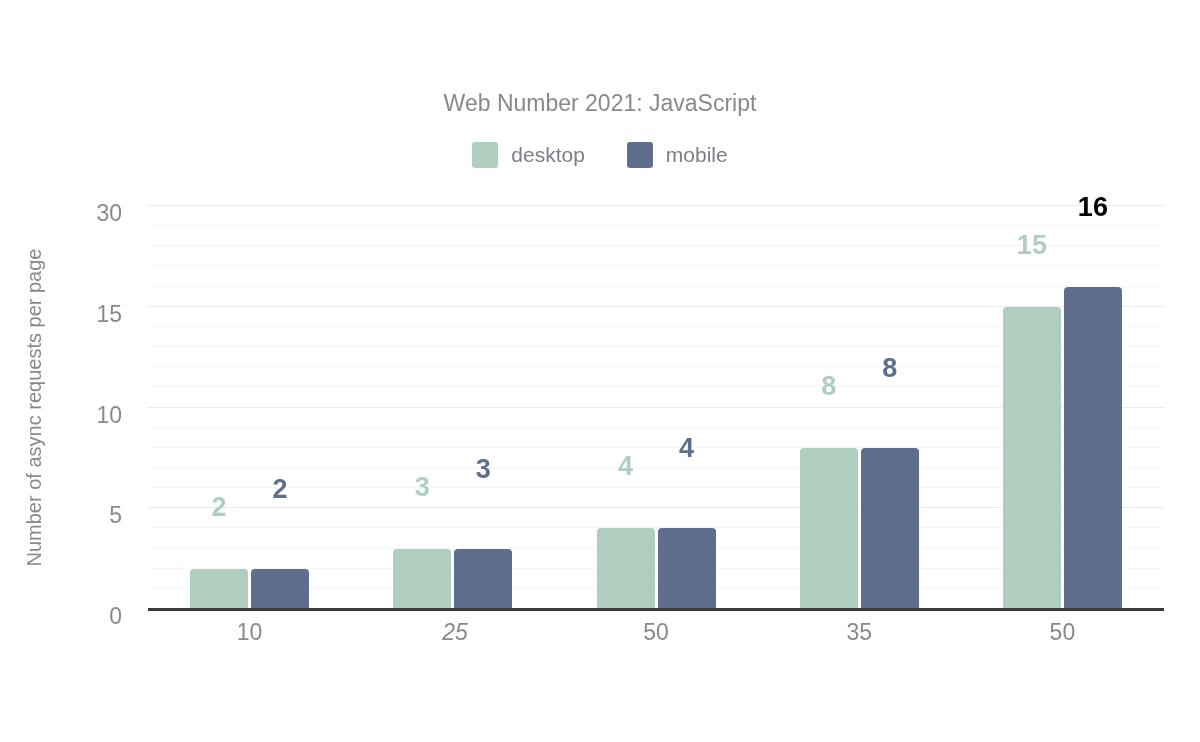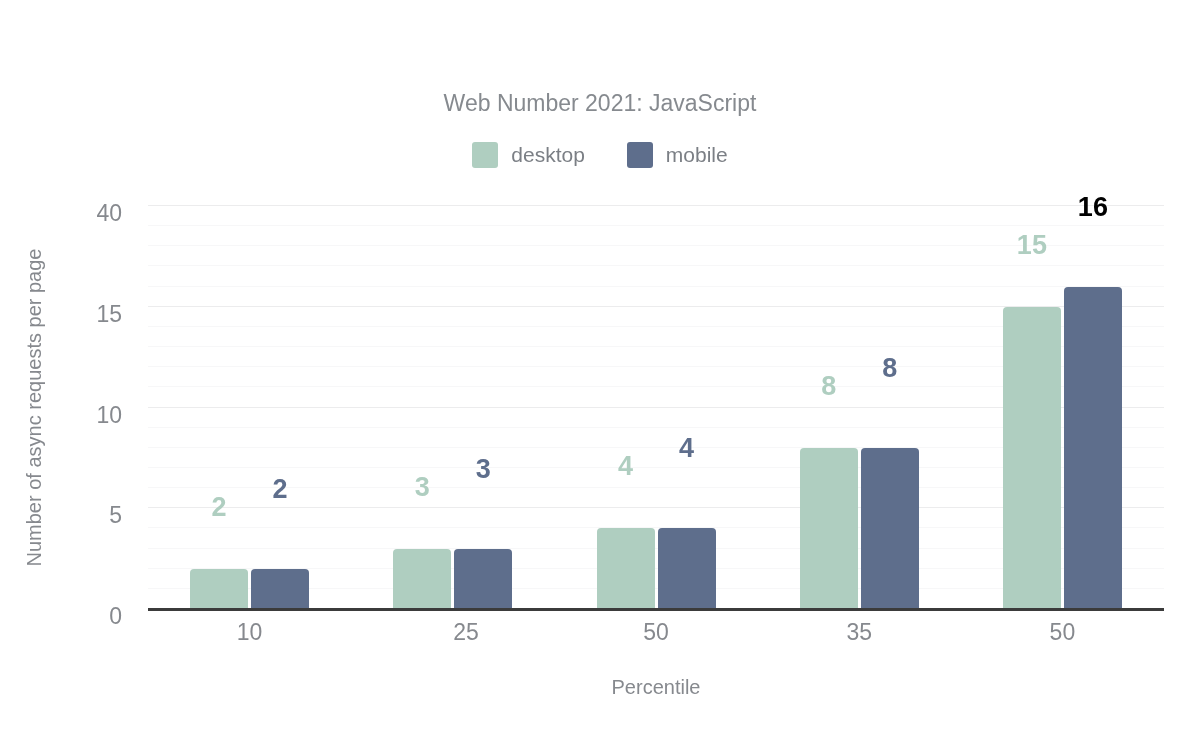--- a/index.html
+++ b/index.html
@@ -215,21 +215,21 @@
 
   <div class="y-axis-title">
     <span>Number of async requests per page</span>
   </div>
 
   <div class="y-ticks" id="y-ticks">
       <div class="y-tick" style="bottom: -12px; top: 403px;">0</div>
       <div class="y-tick" style="bottom: 88.75px; top: 302.25px;">5</div>
       <div class="y-tick" style="bottom: 189.5px; top: 201.5px;">10</div>
       <div class="y-tick" style="bottom: 290.25px; top: 100.75px;">15</div>
-      <div class="y-tick" style="bottom: 391px; top: 0px;">40</div>
+      <div class="y-tick" style="bottom: 391px; top: 0px;">30</div>
     </div>
 
   <div class="plot-wrap">
     <div class="gridlines" id="gridlines">
         <div class="gridline major" style="bottom: 0px;"></div>
         <div class="gridline" style="bottom: 20.15px;"></div>
         <div class="gridline" style="bottom: 40.3px;"></div>
         <div class="gridline" style="bottom: 60.45px;"></div>
         <div class="gridline" style="bottom: 80.6px;"></div>
         <div class="gridline major" style="bottom: 100.75px;"></div>
@@ -280,21 +280,20 @@
           <div class="bar mobile" title="mobile 90: 16" style="height: 322.4px; background: rgb(94, 110, 140); left: 61px;"></div>
           <div class="bar-value mobile" style="bottom: 388.4px; left: 61px; color: #000000;">16</div>
         </div>
       </div>
   </div>
 
   <div class="axis-line"></div>
 
   <div class="x-ticks" id="x-ticks">
       <div class="x-tick" style="left: 101.6px;">10</div>
-      <div class="x-tick" style="left: 318px;">25</div>
+      <div class="x-tick" style="left: 307px; font-style: italic;">25</div>
       <div class="x-tick" style="left: 508px;">50</div>
       <div class="x-tick" style="left: 711.2px;">35</div>
       <div class="x-tick" style="left: 914.4px;">50</div>
     </div>
 
-  <div class="x-axis-title">Percentile</div>
 
 </div>
 
 </body></html>

